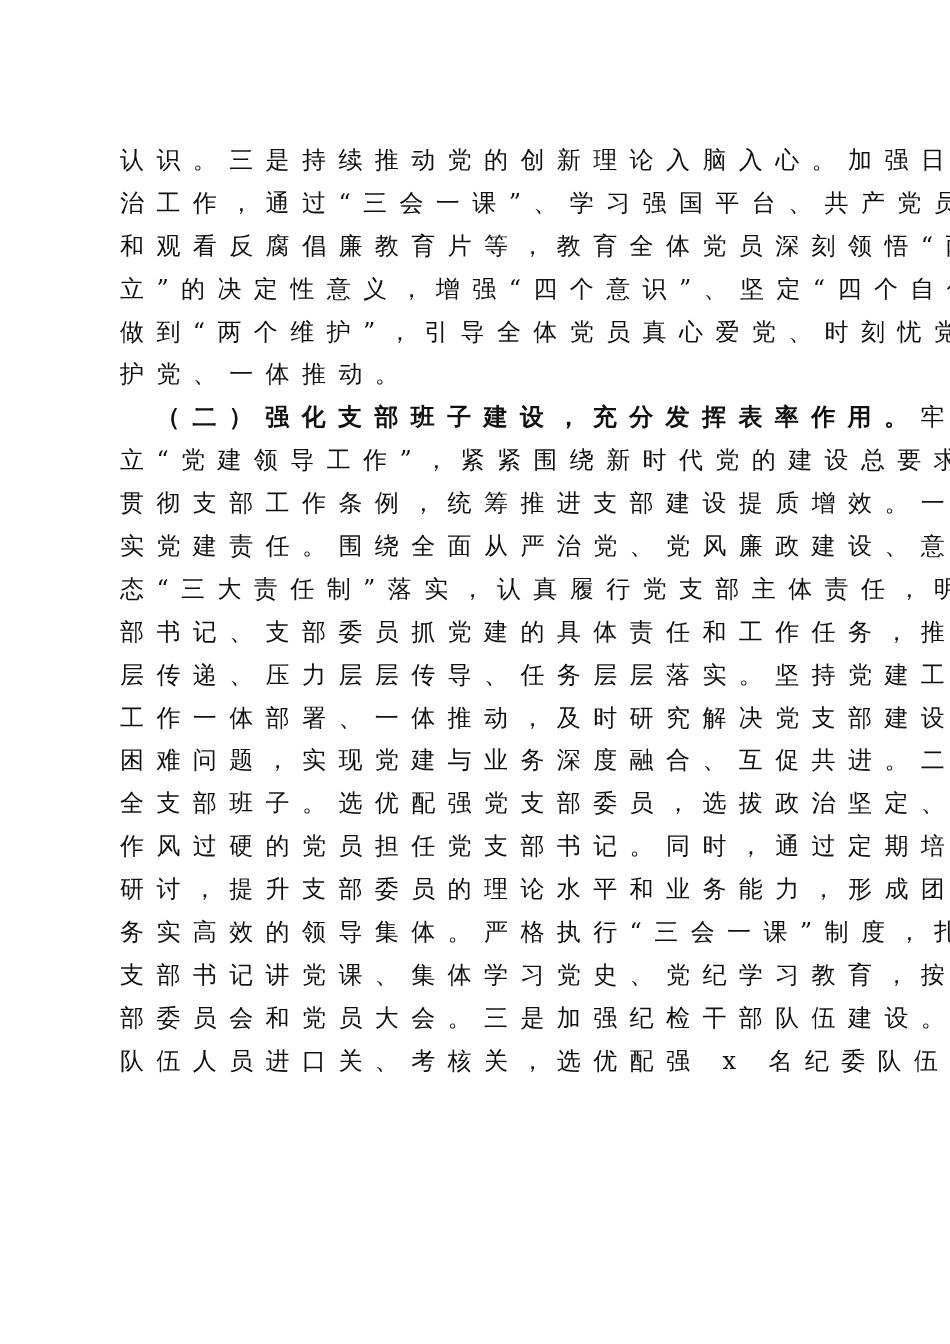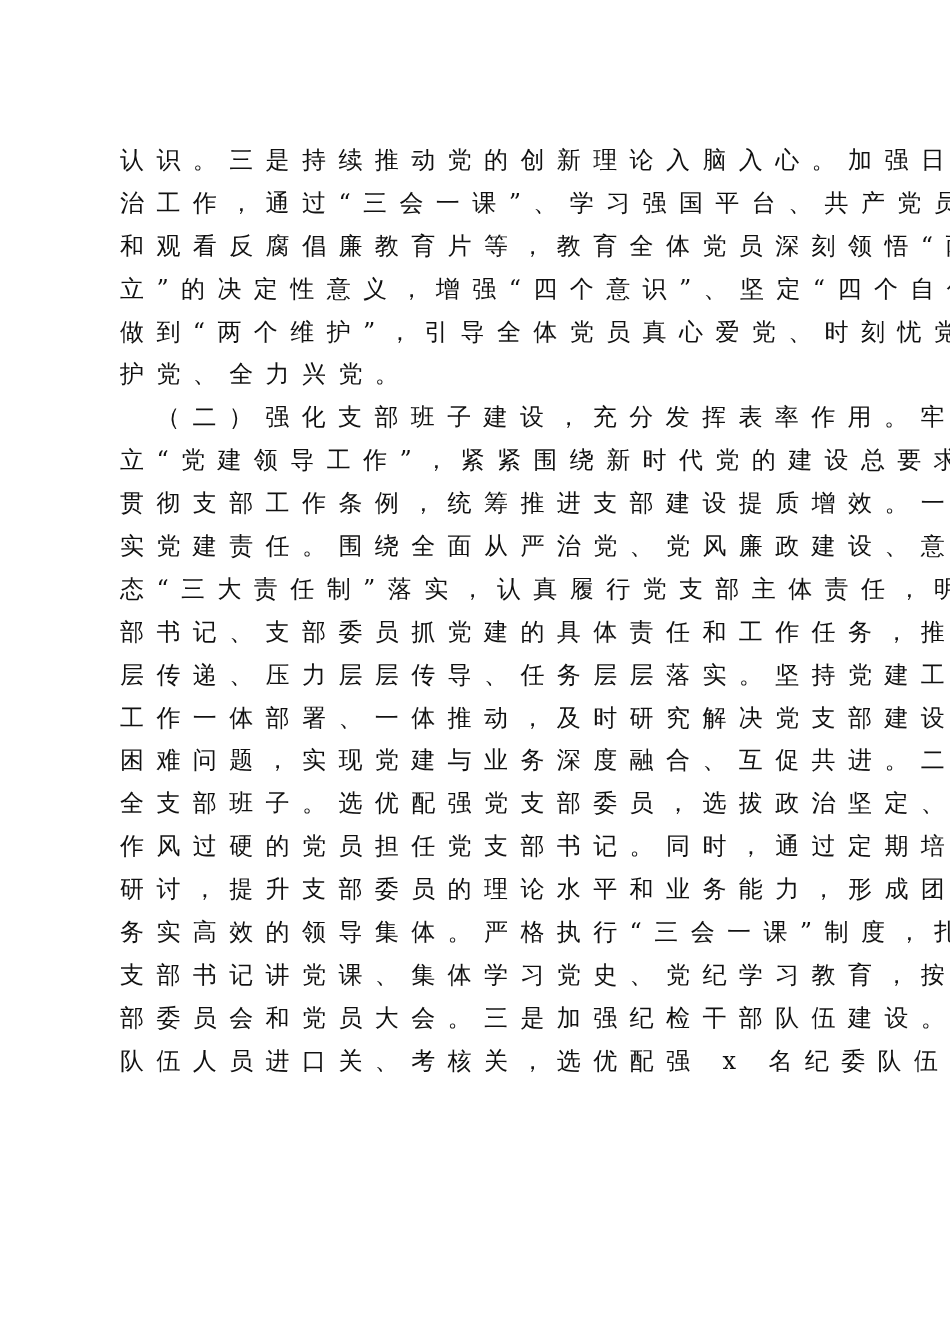--- a/index.html
+++ b/index.html
@@ -11,33 +11,33 @@
     top: 139px;
     width: 720px;
     font-family: "DejaVu Serif", "Liberation Serif", serif;
     font-size: 24px;
     line-height: 42.9px;
     color: #111111;
     letter-spacing: 12.4px;
   }
   .line { display: block; white-space: nowrap; height: 42.9px; }
   .line.indent { padding-left: 36px; }
-  .heading-run { font-weight: normal; }
+  .heading-run { font-weight: bold; }
 </style>
 </head>
 <body>
 
 <div class="page">
   <div class="body-text">
     <span class="line">认识。三是持续推动党的创新理论入脑入心。加强日常思想政</span>
     <span class="line">治工作，通过“三会一课”、学习强国平台、共产党员公众号</span>
     <span class="line">和观看反腐倡廉教育片等，教育全体党员深刻领悟“两个确</span>
     <span class="line">立”的决定性意义，增强“四个意识”、坚定“四个自信”、</span>
     <span class="line">做到“两个维护”，引导全体党员真心爱党、时刻忧党、坚定</span>
-    <span class="line">护党、全力兴党。</span>
+    <span class="line">护党、一体推动。</span>
 
     <span class="line indent"><span class="heading-run">（二）强化支部班子建设，充分发挥表率作用。</span><span>牢固树</span></span>
     <span class="line">立“党建领导工作”，紧紧围绕新时代党的建设总要求，认真</span>
     <span class="line">贯彻支部工作条例，统筹推进支部建设提质增效。一是严格落</span>
     <span class="line">实党建责任。围绕全面从严治党、党风廉政建设、意识形</span>
     <span class="line">态“三大责任制”落实，认真履行党支部主体责任，明确党支</span>
     <span class="line">部书记、支部委员抓党建的具体责任和工作任务，推动责任层</span>
     <span class="line">层传递、压力层层传导、任务层层落实。坚持党建工作与业务</span>
     <span class="line">工作一体部署、一体推动，及时研究解决党支部建设中遇到的</span>
     <span class="line">困难问题，实现党建与业务深度融合、互促共进。二是建立健</span>

